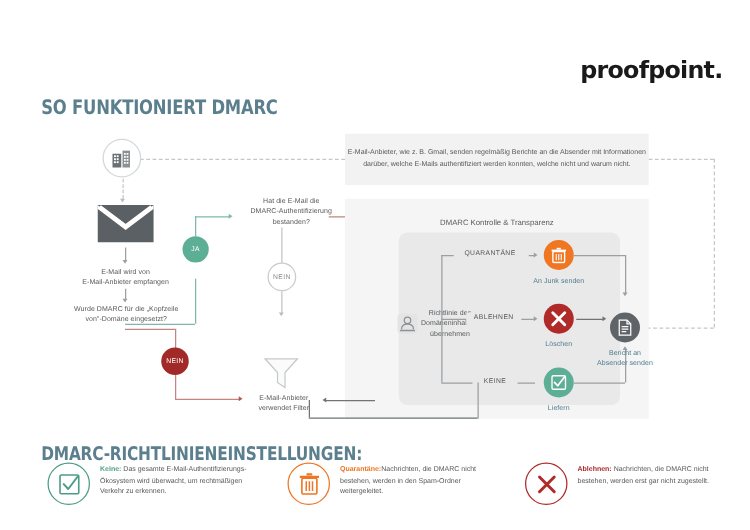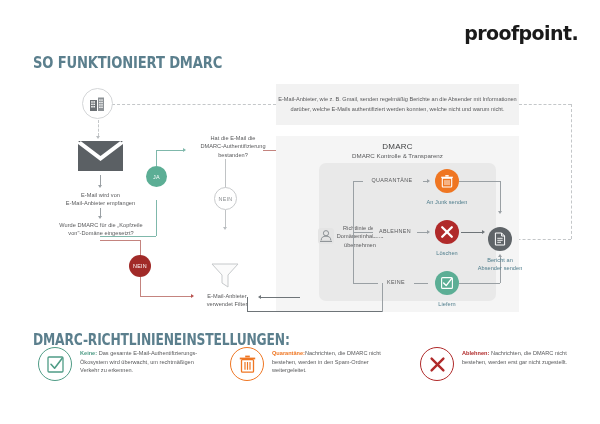--- a/index.html
+++ b/index.html
@@ -3,21 +3,21 @@
 <meta charset="utf-8">
 <style>
   * { box-sizing: border-box; margin: 0; padding: 0; }
   body {
     width: 600px; height: 424px;
     background: #ffffff;
     font-family: "Liberation Sans", sans-serif;
     overflow: hidden;
     position: relative;
   }
-  .page { position: absolute; inset: 0; }
+  .page { position: absolute; inset: 0; margin-top: 23px; }
 
   
   .brand {
     position: absolute; right: 22px; top: 22px;
     font-family: "DejaVu Sans", sans-serif;
     font-size: 19px; font-weight: bold; letter-spacing: -0.6px;
     color: #1a1a1a;
   }
   .brand .dot { color: #1a1a1a; }
 
@@ -250,21 +250,20 @@
     </svg>
   </div>
 
   <div class="lbl" style="left:183px; top:292px; width:88px;">
     <div>E-Mail-Anbieter</div>
     <div>verwendet Filter</div>
   </div>
 
   <div id="dmarc-panel"></div>
   <div id="dmarc-inner"></div>
-  <div id="dmarc-h1">DMARC</div>
   <div id="dmarc-h2">DMARC Kontrolle &amp; Transparenz</div>
 
   <div id="owner-icon">
     <svg width="16" height="16" viewBox="0 0 16 16" aria-hidden="true">
       <circle cx="8" cy="5.2" r="2.6" fill="none" stroke="#8c9195" stroke-width="1"></circle>
       <path d="M3.2 12.3 C3.2 9.3 5.1 8.2 8 8.2 C10.9 8.2 12.8 9.3 12.8 12.3" fill="none" stroke="#8c9195" stroke-width="1"></path>
       <line x1="2" y1="13.4" x2="14" y2="13.4" stroke="#8c9195" stroke-width="1.1"></line>
     </svg>
   </div>
   <div class="lbl" style="left:330px; top:224px; width:60px;">

